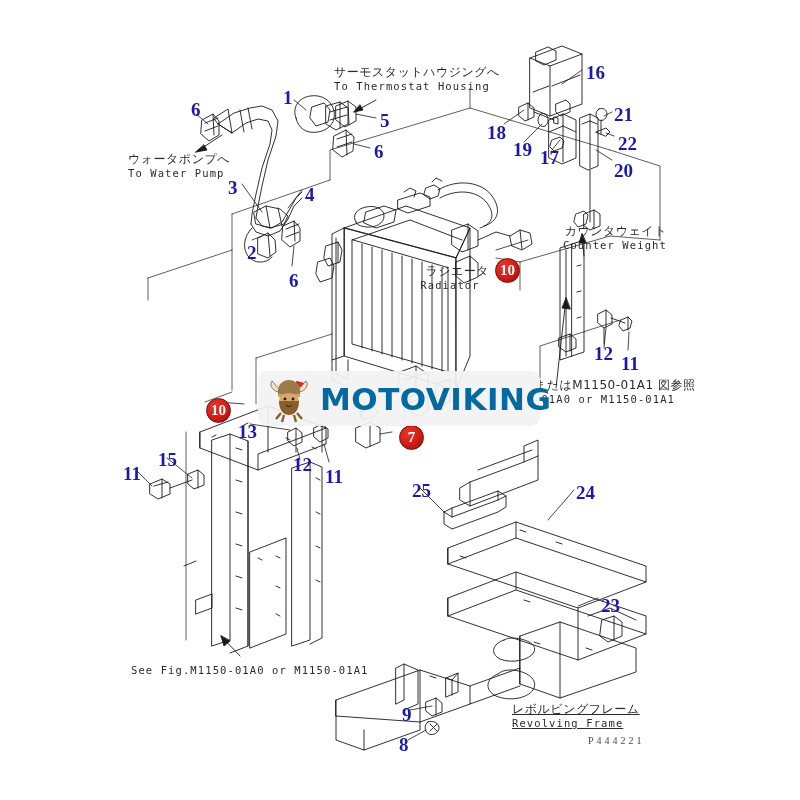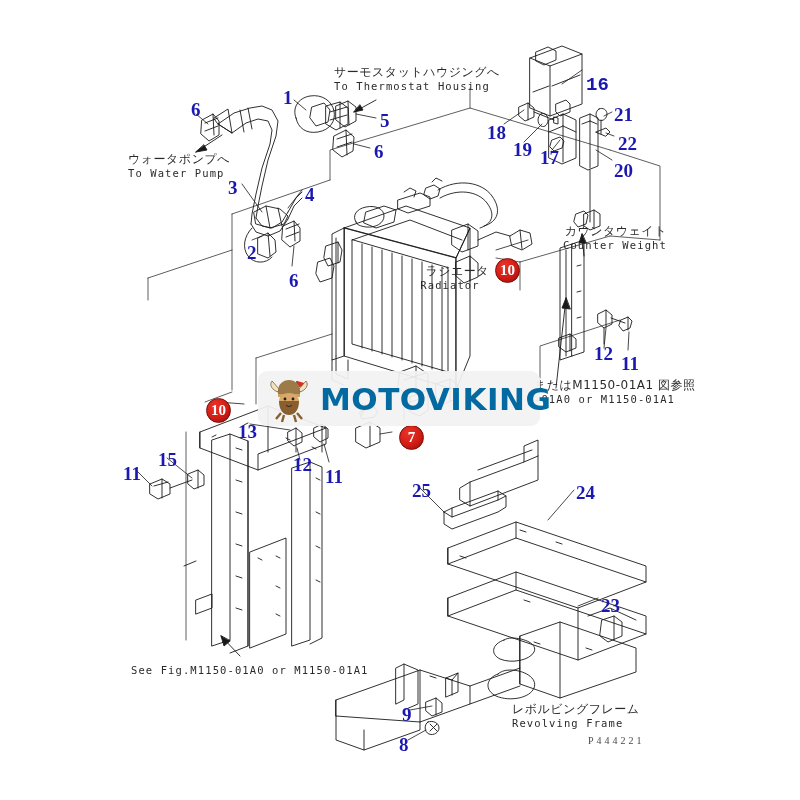--- a/index.html
+++ b/index.html
@@ -511,21 +511,21 @@
   <div class="anno" style="left:563px; top:224px;">
     <span class="jp">カウンタウェイト</span>
     <span class="en">Counter Weight</span>
   </div>
 
   <div class="anno center" style="left:383px; top:264px; width:78px;padding-left:28px;">
     <span class="jp">ラジエータ</span>
     <span class="en">Radiator</span>
   </div>
 
-  <div class="anno" style="left:512px; top:702px;">
+  <div class="anno" style="left:512px; top:702px;text-decoration:underline;">
     <span class="jp">レボルビングフレーム</span>
     <span class="en">Revolving Frame</span>
   </div>
 
   <div class="anno" style="left:131px; top:664px;">
     <span class="en">See Fig.M1150-01A0 or M1150-01A1</span>
   </div>
 
   <div class="anno" style="left:534px; top:378px;">
     <span class="jp">またはM1150-01A1 図参照</span>
@@ -540,21 +540,21 @@
   <div class="callout" style="left:191px; top:100px;">6</div>
   <div class="callout" style="left:374px; top:142px;">6</div>
   <div class="callout" style="left:289px; top:271px;">6</div>
   <div class="callout" style="left:621px; top:354px;">11</div>
   <div class="callout" style="left:325px; top:467px;">11</div>
   <div class="callout" style="left:594px; top:344px;">12</div>
   <div class="callout" style="left:293px; top:455px;">12</div>
   <div class="callout" style="left:238px; top:422px;">13</div>
   <div class="callout" style="left:123px; top:464px;">11</div>
   <div class="callout" style="left:158px; top:450px;">15</div>
-  <div class="callout" style="left:586px; top:76px;font-family:Liberation Mono, monospace;">16</div>
+  <div class="callout" style="left:586px; top:63px;">16</div>
   <div class="callout" style="left:540px; top:148px;">17</div>
   <div class="callout" style="left:487px; top:123px;">18</div>
   <div class="callout" style="left:513px; top:140px;">19</div>
   <div class="callout" style="left:614px; top:161px;">20</div>
   <div class="callout" style="left:614px; top:105px;">21</div>
   <div class="callout" style="left:618px; top:134px;">22</div>
   <div class="callout" style="left:601px; top:596px;">23</div>
   <div class="callout" style="left:576px; top:483px;">24</div>
   <div class="callout" style="left:412px; top:481px;">25</div>
   <div class="callout" style="left:399px; top:735px;">8</div>

